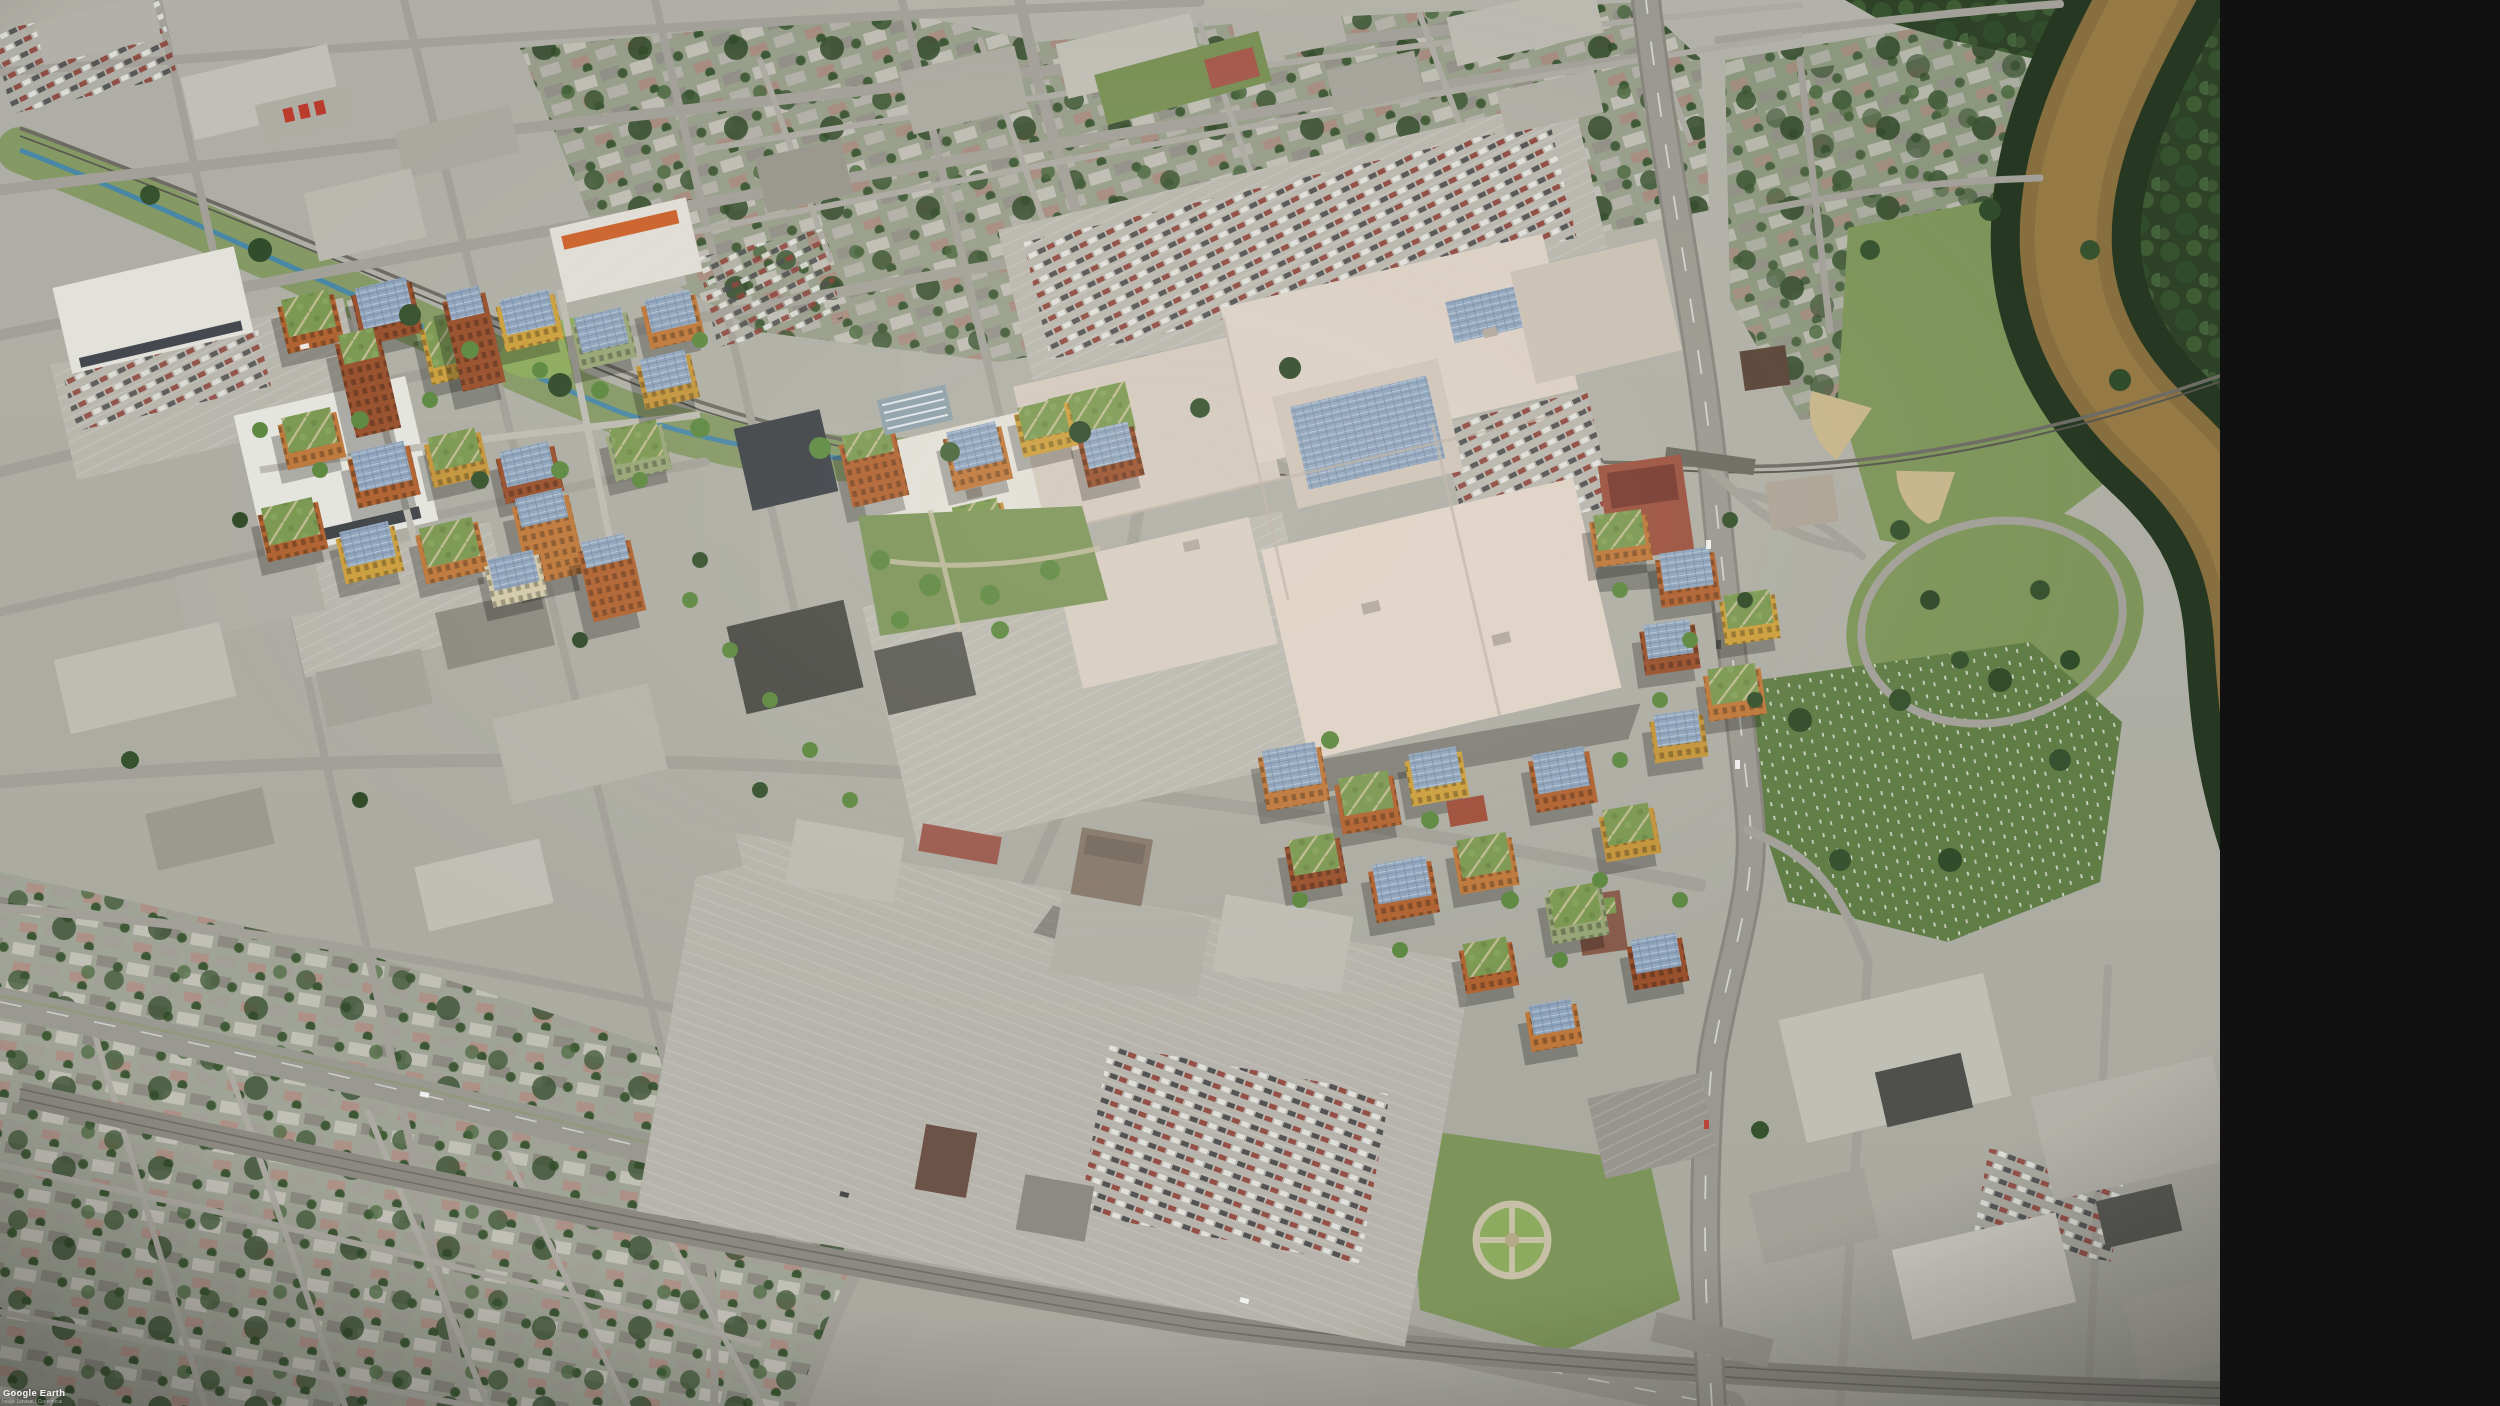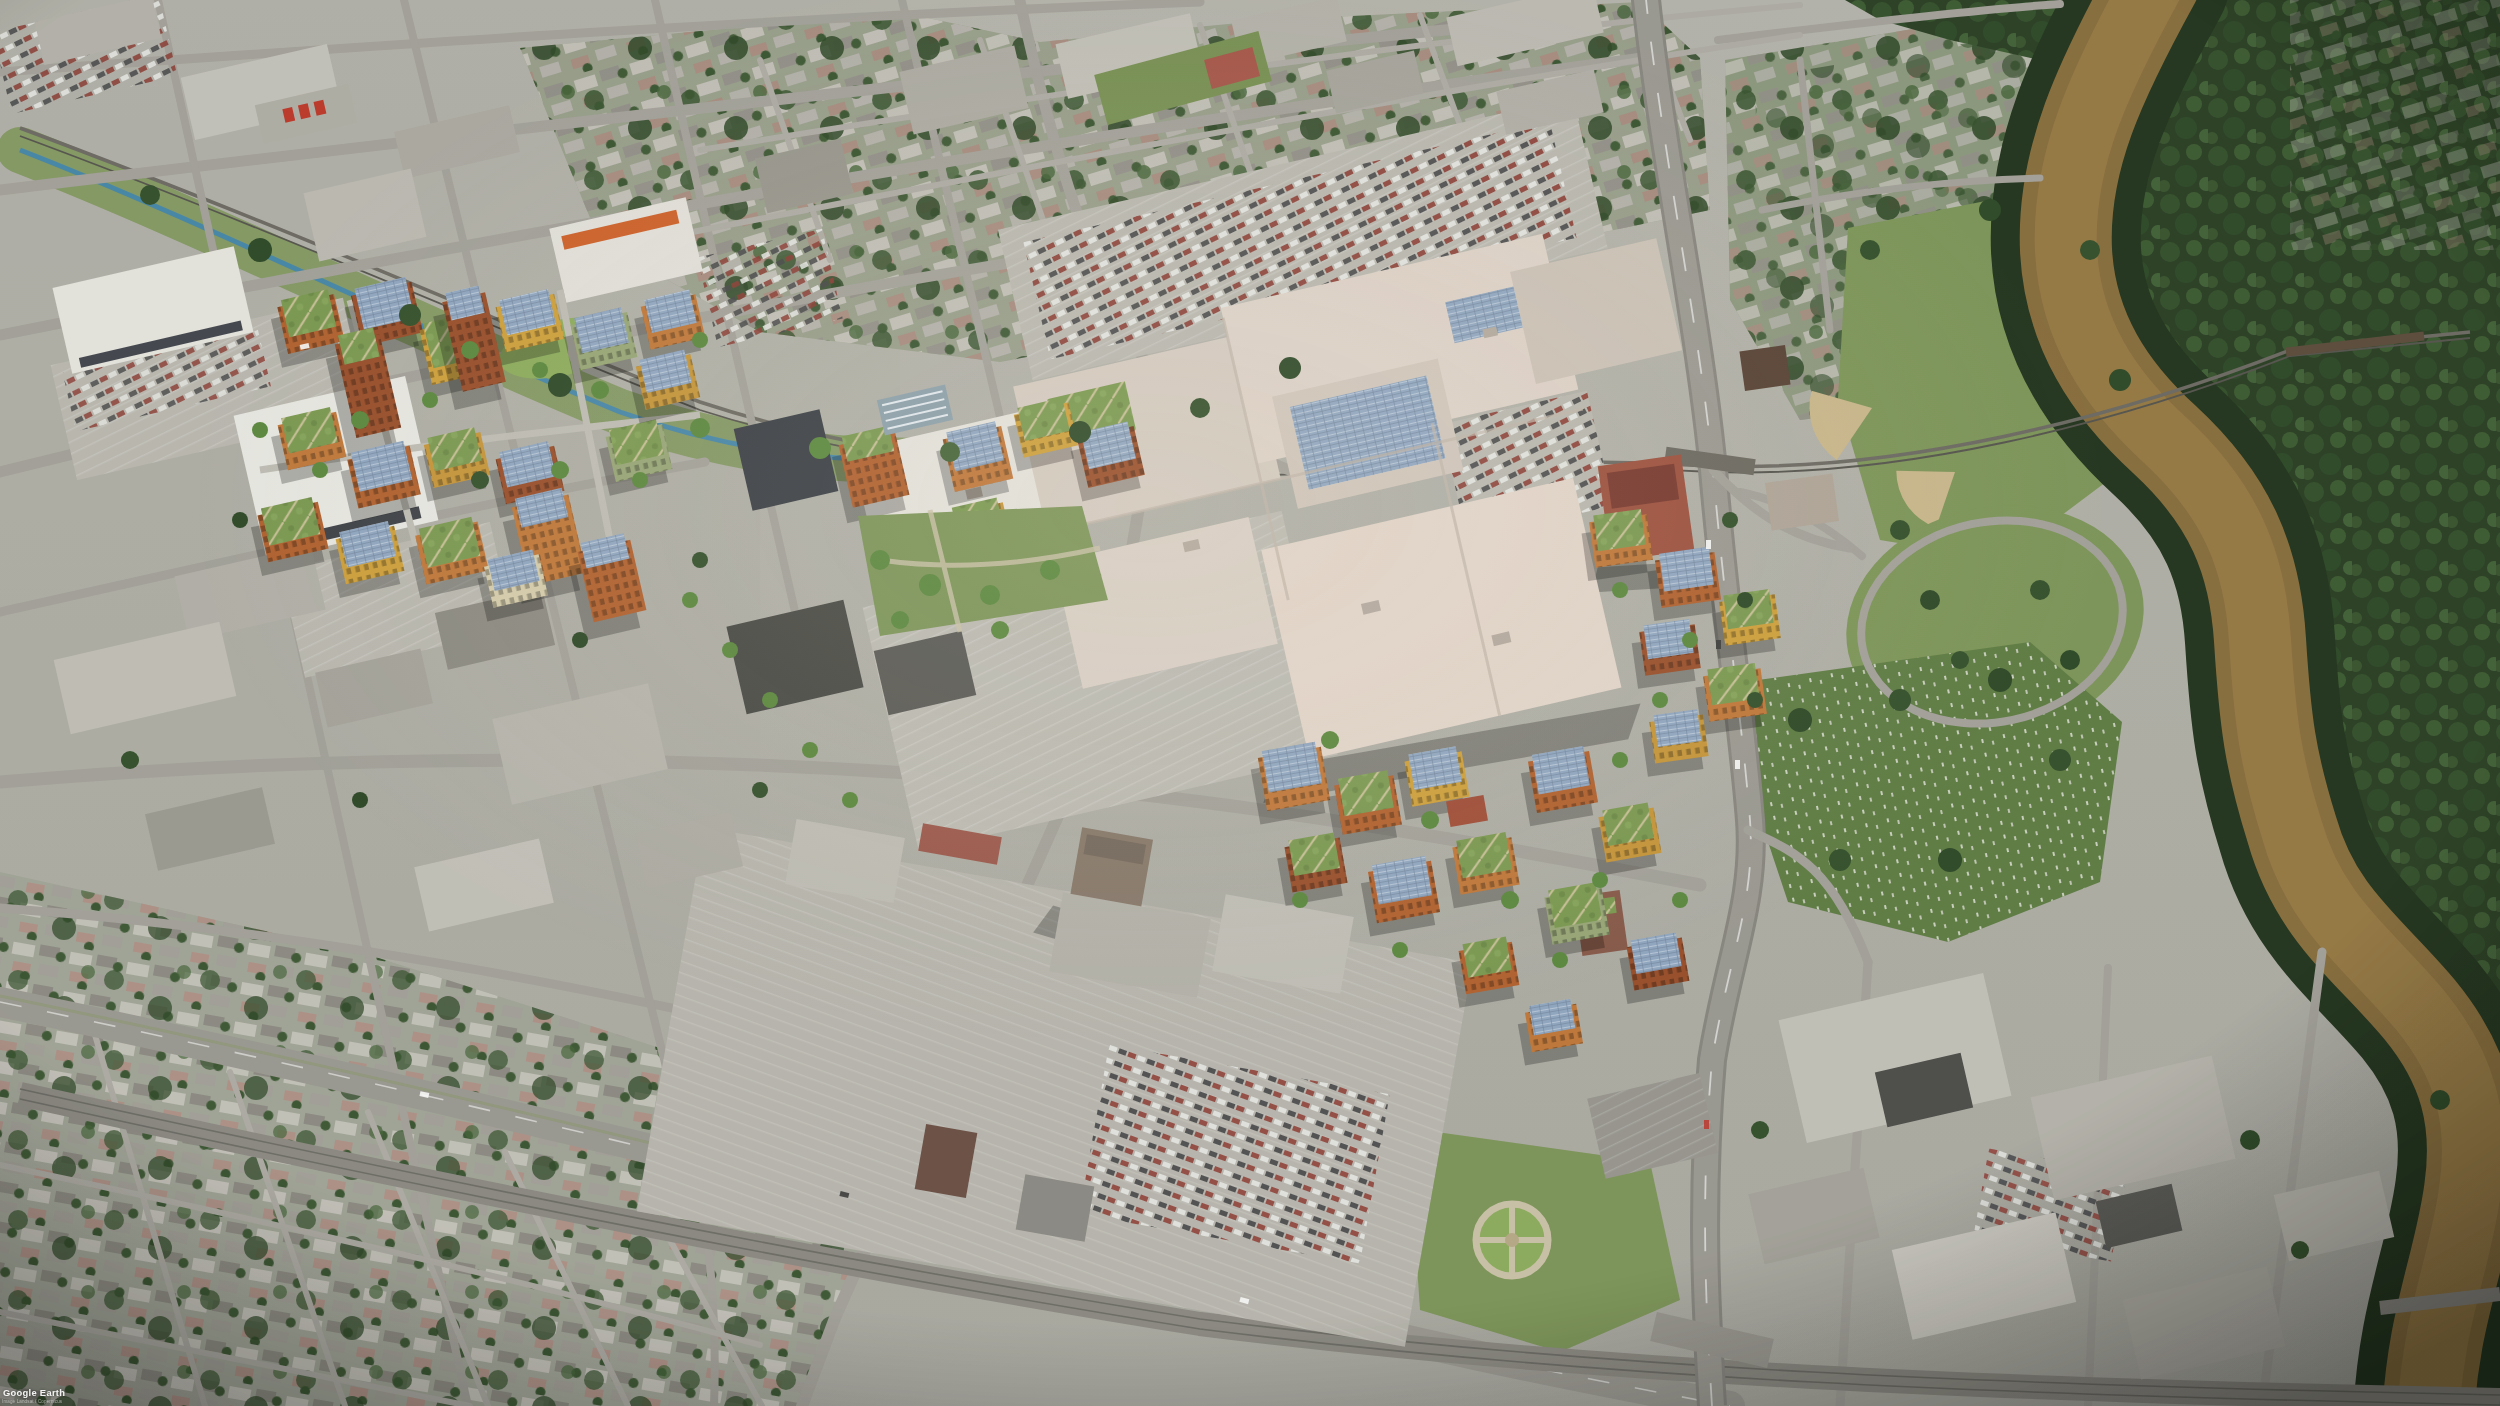--- a/index.html
+++ b/index.html
@@ -1,16 +1,16 @@
 <!DOCTYPE html>
 <html style="--ground: #b4b2aa; --road: #a6a39c; --road-major: #9e9b94; --parking: #bdbab2; --river: #8b6f3e; --river-light: #9a7c46; --forest: #2b4024; --grass: #7f975a; --lawn: #617e45; --courtyard: #8fae5e; --dev-orange: #b5622f; --dev-rust: #c4793a; --dev-brick: #9c4f2b; --dev-yellow: #d2a23c; --dev-cream: #d9cfae; --green-roof: #7d9b52; --solar-panel: #93a9c4; --mall-roof: #ddcfc5; --mall-pink: #e7d8cd; --white-roof: #e9e7e1; --creek: #4186b3; --diamond-sand: #cdb98e; --watermark: #ffffff;"><head>
 <meta charset="utf-8">
 <style>
   html,body{margin:0;padding:0;background:#111;}
-  #stage{position:relative;width:2500px;height:1406px;overflow:hidden;
+  #stage{position:relative;width:2220px;height:1406px;overflow:hidden;
          font-family:"Liberation Sans", sans-serif;background:var(--ground,#b4b2aa);}
   svg{display:block}
   
   .f-river{stroke:var(--river)} .f-riverlight{stroke:var(--river-light)} .f-grass{fill:var(--grass)} .f-lawn{fill:var(--lawn)}
   .f-court{fill:var(--courtyard)} .f-creek{stroke:var(--creek)}
   .rd{stroke:var(--road);fill:none;stroke-linecap:round}
   .rdm{stroke:var(--road-major);fill:none;stroke-linecap:round}
   .rds{stroke:#b0ada6;fill:none;stroke-linecap:round}
   .lot{fill:var(--parking)}
   .o1{fill:var(--dev-orange)} .o2{fill:var(--dev-rust)} .o3{fill:var(--dev-brick)}

